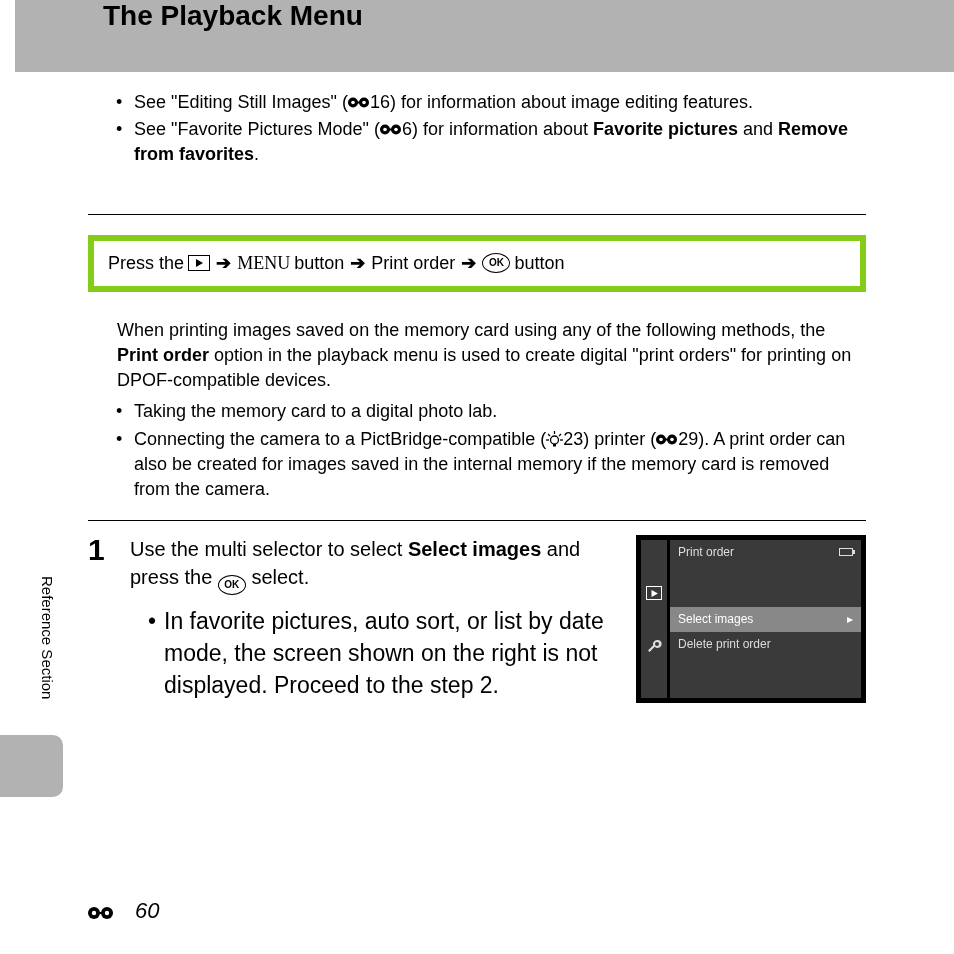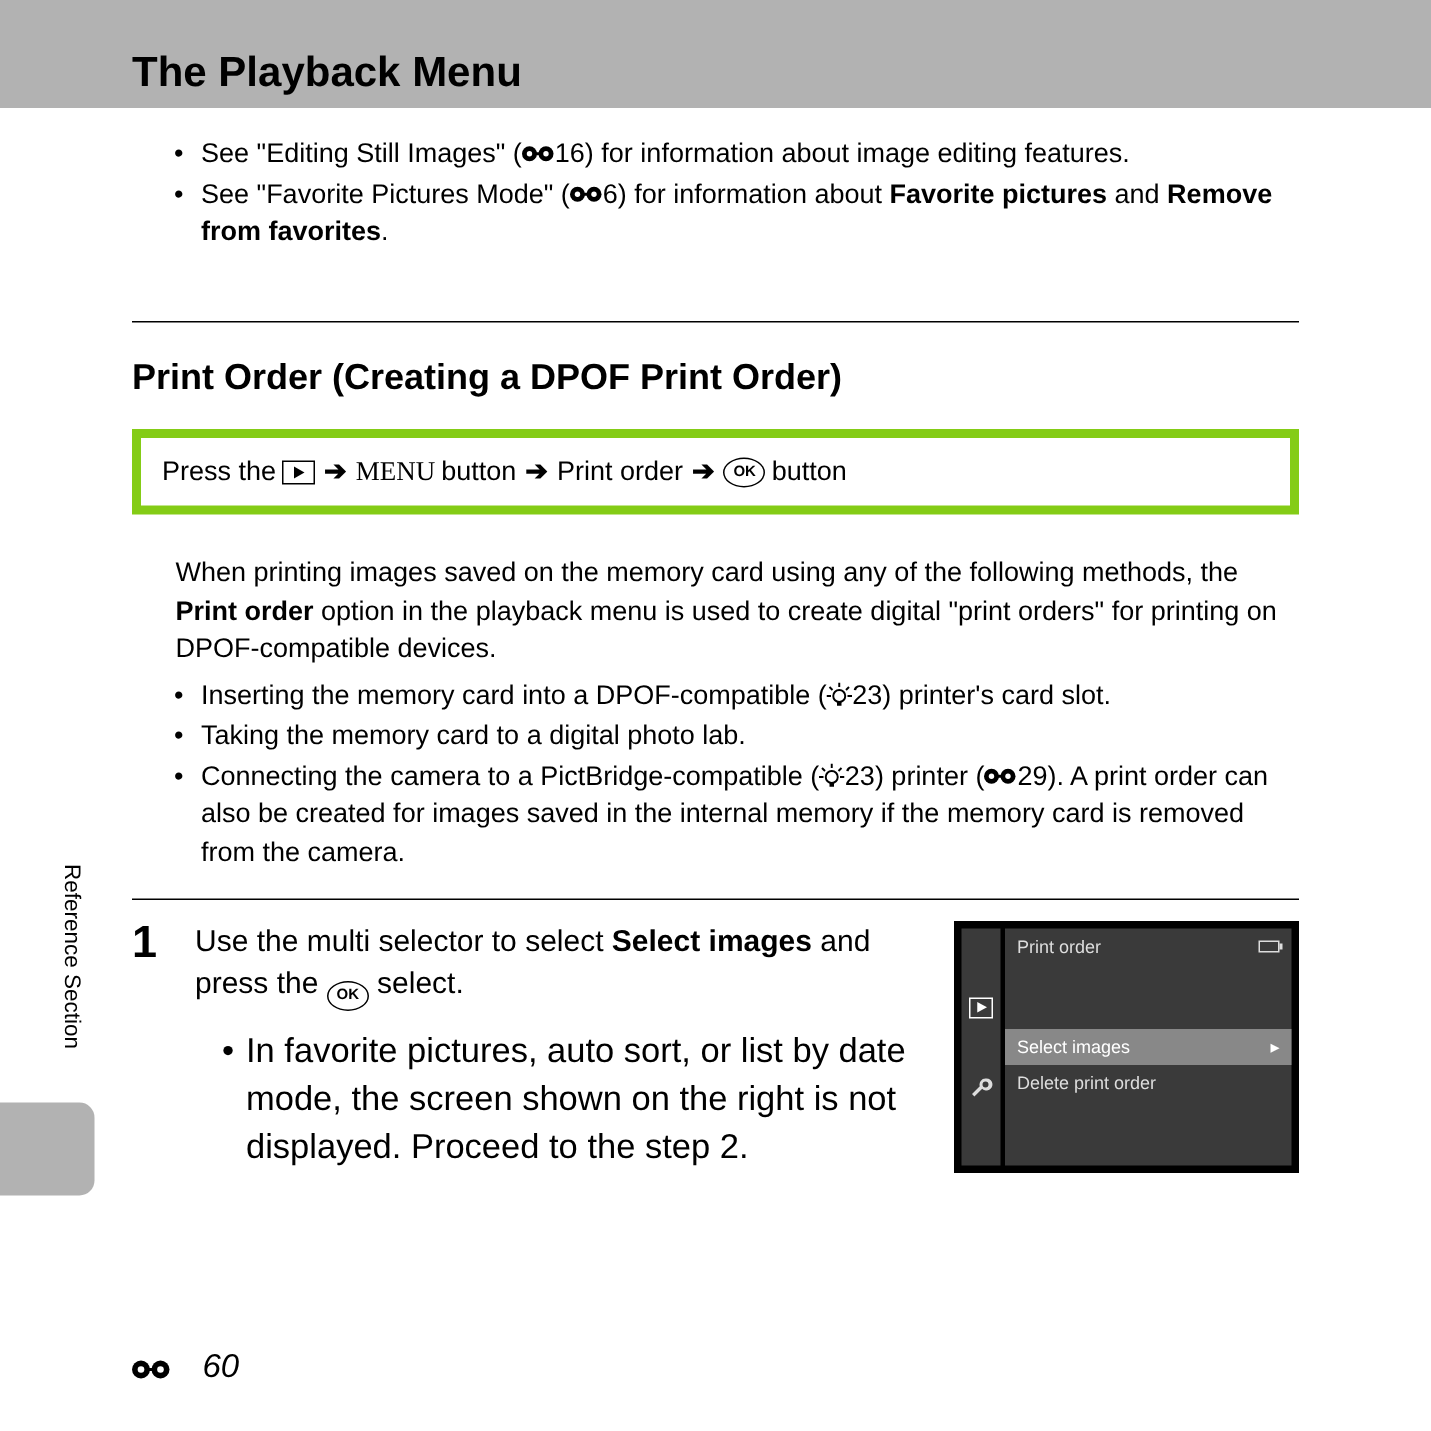--- a/index.html
+++ b/index.html
@@ -8,22 +8,22 @@
     height: 954px;
     font-family: "Segoe UI", "Helvetica Neue", Arial, sans-serif;
     background: #fff;
     color: #000;
     position: relative;
   }
   .title-band {
     background: #b2b2b2;
     height: 72px;
     display: flex;
-    align-items: flex-end;
     padding: 0 0 8px 88px;
+    margin-left: 15px;
   }
   .title-band h1 {
     font-size: 28px;
     font-weight: 700;
     color: #000;
   }
   .content {
     padding: 18px 88px 0 88px;
     font-size: 18px;
     line-height: 1.4;
@@ -264,21 +264,20 @@
             <circle cx="5" cy="7.5" r="1.8" fill="#fff"></circle>
             <rect x="8" y="6.5" width="4" height="2" fill="#000"></rect>
             <circle cx="16" cy="7.5" r="5" fill="#000"></circle>
             <circle cx="16" cy="7.5" r="1.8" fill="#fff"></circle>
           </svg></span><span>6</span><span>) for information about </span><span class="bold">Favorite pictures</span><span> and </span><span class="bold">Remove from favorites</span><span>.</span>
     </li>
   </ul>
 
   <hr class="hr">
 
-  <h2>Print Order (Creating a DPOF Print Order)</h2>
 
   <div class="nav-box">
     <span>Press the </span>
     <span class="play-box">
         <svg width="10" height="10" viewBox="0 0 10 10">
           <polygon points="2,1 9,5 2,9" fill="#000"></polygon>
         </svg>
       </span>
     <span class="arrow">➔</span>
     <span class="menu-word">MENU</span>
@@ -287,33 +286,20 @@
     <span> Print order </span>
     <span class="arrow">➔</span>
     <span class="ok-circle">OK</span>
     <span> button</span>
   </div>
 
   <p class="paragraph">
     <span>When printing images saved on the memory card using any of the following methods, the </span><span class="bold">Print order</span><span> option in the playback menu is used to create digital "print orders" for printing on DPOF-compatible devices.</span>
   </p>
   <ul class="notes">
-    <li>
-      <span>Inserting the memory card into a DPOF-compatible (</span><span class="bulb"><svg width="17" height="16" viewBox="0 0 17 16">
-            <g stroke="#000" stroke-width="1.3">
-              <line x1="8.5" y1="0" x2="8.5" y2="3"></line>
-              <line x1="2" y1="3" x2="4" y2="5"></line>
-              <line x1="15" y1="3" x2="13" y2="5"></line>
-              <line x1="0" y1="9" x2="3" y2="9"></line>
-              <line x1="17" y1="9" x2="14" y2="9"></line>
-            </g>
-            <circle cx="8.5" cy="9" r="4" fill="none" stroke="#000" stroke-width="1.3"></circle>
-            <rect x="7" y="13" width="3" height="2.5" fill="#000"></rect>
-          </svg></span><span>23</span><span>) printer's card slot.</span>
-    </li>
     <li>Taking the memory card to a digital photo lab.</li>
     <li>
       <span>Connecting the camera to a PictBridge-compatible (</span><span class="bulb"><svg width="17" height="16" viewBox="0 0 17 16">
             <g stroke="#000" stroke-width="1.3">
               <line x1="8.5" y1="0" x2="8.5" y2="3"></line>
               <line x1="2" y1="3" x2="4" y2="5"></line>
               <line x1="15" y1="3" x2="13" y2="5"></line>
               <line x1="0" y1="9" x2="3" y2="9"></line>
               <line x1="17" y1="9" x2="14" y2="9"></line>
             </g>

